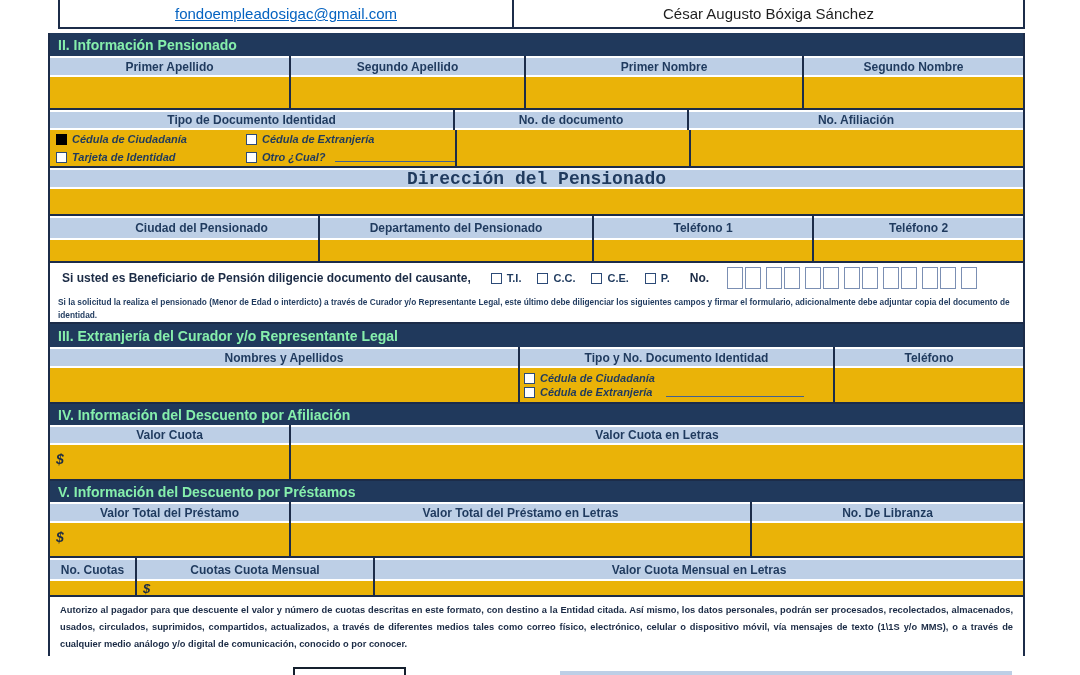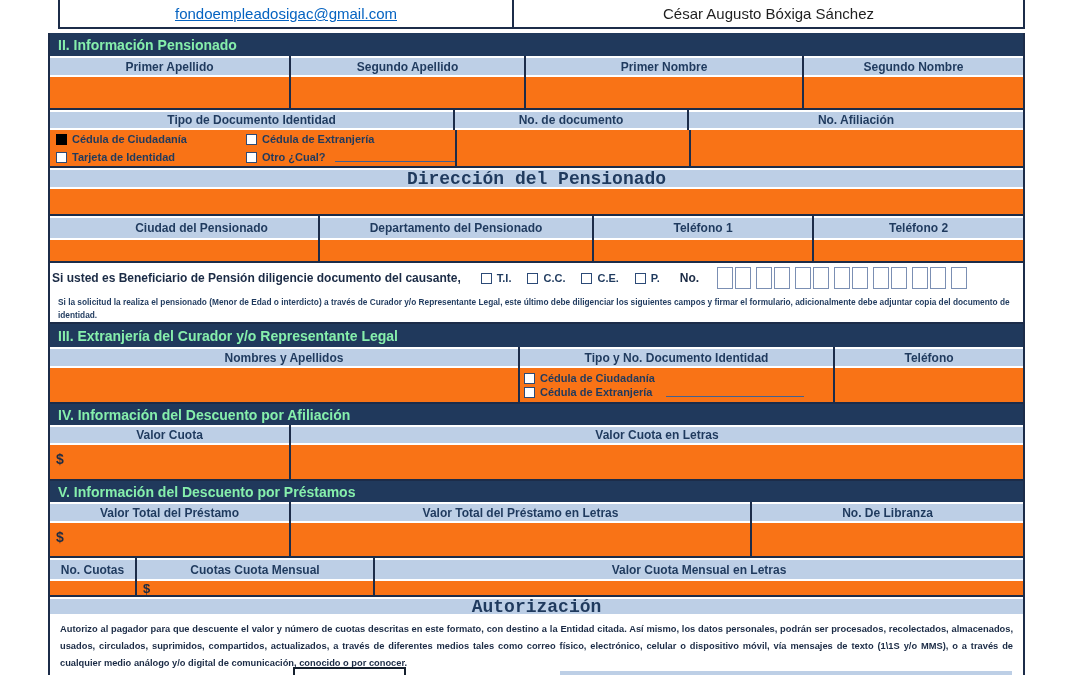--- a/index.html
+++ b/index.html
@@ -30,21 +30,21 @@
   .contact-name{color:#1f1f1f;font-size:15px;}
   .spacer{height:4px;background:#fff;}
 
   .bar{height:23px;background:var(--navy);color:#86efac;font-weight:700;font-size:14px;
        display:flex;align-items:center;padding-left:8px;
        border-left:2px solid var(--line);border-right:2px solid var(--line);}
 
   .hdr .cell{background:linear-gradient(#fff 0 2px,var(--hdrbg) 2px calc(100% - 2px),#fff calc(100% - 2px) 100%);
              color:var(--hdrtxt);font-weight:700;font-size:12px;
              display:flex;align-items:center;justify-content:center;text-align:center;}
-  .body .cell{background:#f97316;}
+  .body .cell{background:#eab308;font-style:italic;}
   .r.bb{border-bottom:2px solid var(--line);}
 
   
   .name-cols .c1{flex:0 0 241px;} .name-cols .c2{flex:0 0 235px;} .name-cols .c3{flex:0 0 278px;} .name-cols .c4{flex:1;}
   .doc-cols .c1{flex:0 0 405px;} .doc-cols .c2{flex:0 0 234px;} .doc-cols .c3{flex:1;}
   .city-cols .c1{flex:0 0 270px;padding-left:35px;} .city-cols .c2{flex:0 0 274px;} .city-cols .c3{flex:0 0 220px;} .city-cols .c4{flex:1;}
   .iii-cols .c1{flex:0 0 470px;} .iii-cols .c2{flex:0 0 315px;} .iii-cols .c3{flex:1;}
   .iv-cols .c1{flex:0 0 241px;} .iv-cols .c2{flex:1;}
   .v1-cols .c1{flex:0 0 241px;} .v1-cols .c2{flex:0 0 461px;} .v1-cols .c3{flex:1;}
   .v2-cols .c1{flex:0 0 87px;} .v2-cols .c2{flex:0 0 238px;} .v2-cols .c3{flex:1;}
@@ -55,21 +55,21 @@
            border-left:2px solid var(--line);border-right:2px solid var(--line);font-family:Liberation Mono, monospace;}
 
   .cb{width:11px;height:11px;border:1.5px solid #2c4a77;background:#fff;display:inline-block;flex:0 0 auto;}
   .cb.checked{background:#000;border-color:#000;}
   .cbl{display:flex;align-items:center;gap:5px;font-size:11px;color:var(--hdrtxt);font-weight:600;white-space:nowrap;}
 
   .doc-opts{display:grid;grid-template-columns:190px 1fr;grid-auto-rows:17px;align-content:center;
             padding-left:6px;row-gap:1px;}
   .uline{display:inline-block;width:120px;border-bottom:1.5px solid #44618f;height:10px;margin-left:4px;}
 
-  .benef{height:30px;display:flex;align-items:center;padding-left:2px;gap:14px;}
+  .benef{height:30px;display:flex;align-items:center;padding-left:12px;gap:14px;}
   .benef-label{font-size:12px;font-weight:700;color:#1b2b45;white-space:nowrap;}
   .benef-types{display:flex;align-items:flex-start;gap:16px;margin-left:6px;}
   .no-label{font-size:12px;font-weight:700;color:#1b2b45;margin-left:6px;}
   .numboxes{display:flex;align-items:center;margin-left:4px;}
   .numbox{width:16px;height:22px;border:1.5px solid #7b8fb3;background:#fff;margin-right:2px;}
   .numbox:nth-child(even){margin-right:5px;}
 
   .note{padding:3px 8px 0 8px;font-size:8.3px;font-weight:700;color:var(--hdrtxt);line-height:1.55;}
 
   .iii-doc{display:flex;flex-direction:column;justify-content:center;gap:2px;padding-left:4px;}
@@ -259,21 +259,20 @@
       <div class="cell c3">Valor Cuota Mensual en Letras</div>
     </div>
     <div class="r body bb v2-cols" style="height:16px">
       <div class="cell c1"></div>
       <div class="cell c2">
         <span class="dollar small">$</span>
       </div>
       <div class="cell c3"></div>
     </div>
 
-    <div class="fullhdr" style="height:19px">Autorización</div>
     <div class="r" style="height:59px">
       <div class="auth-text">Autorizo al pagador para que descuente el valor y número de cuotas descritas en este formato, con destino a la Entidad citada. Así mismo, los datos personales, podrán ser procesados, recolectados, almacenados, usados, circulados, suprimidos, compartidos, actualizados, a través de diferentes medios tales como correo físico, electrónico, celular o dispositivo móvil, vía mensajes de texto (1\1S y/o MMS), o a través de cualquier medio análogo y/o digital de comunicación, conocido o por conocer.</div>
     </div>
 
   </div>
 
   <div class="sig-box"></div>
   <div class="bottom-strip"></div>
 </div>
 

